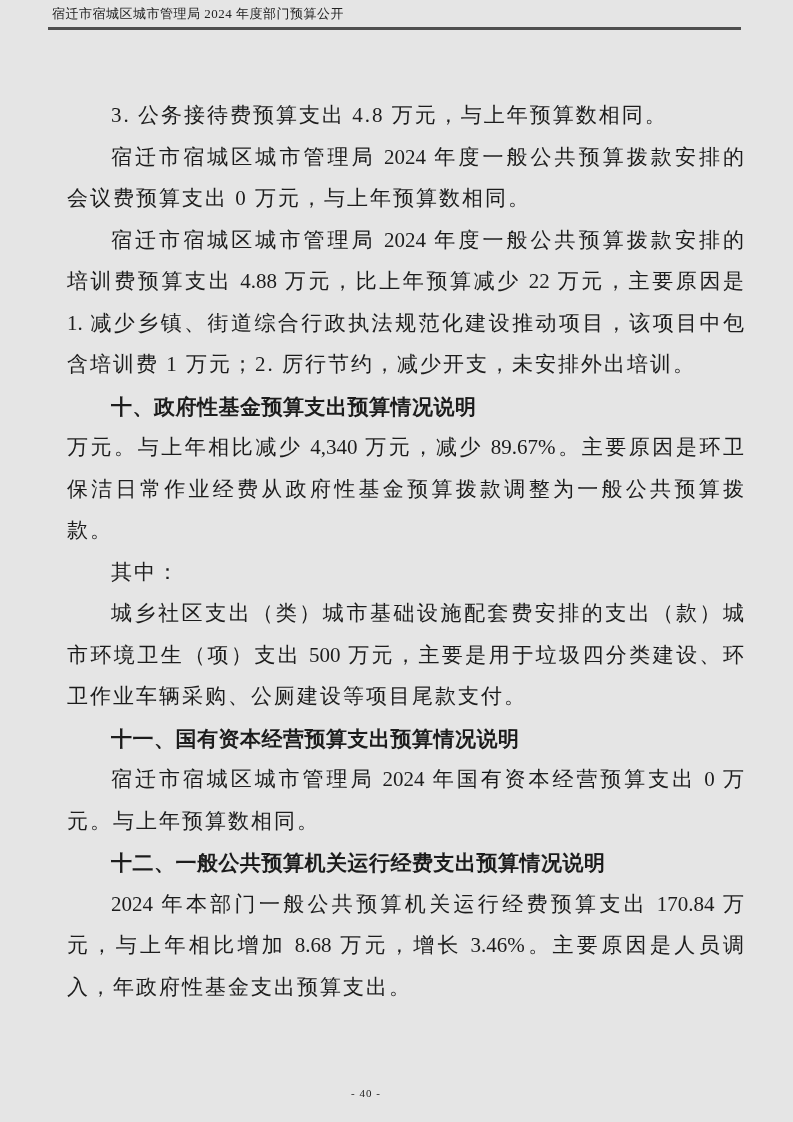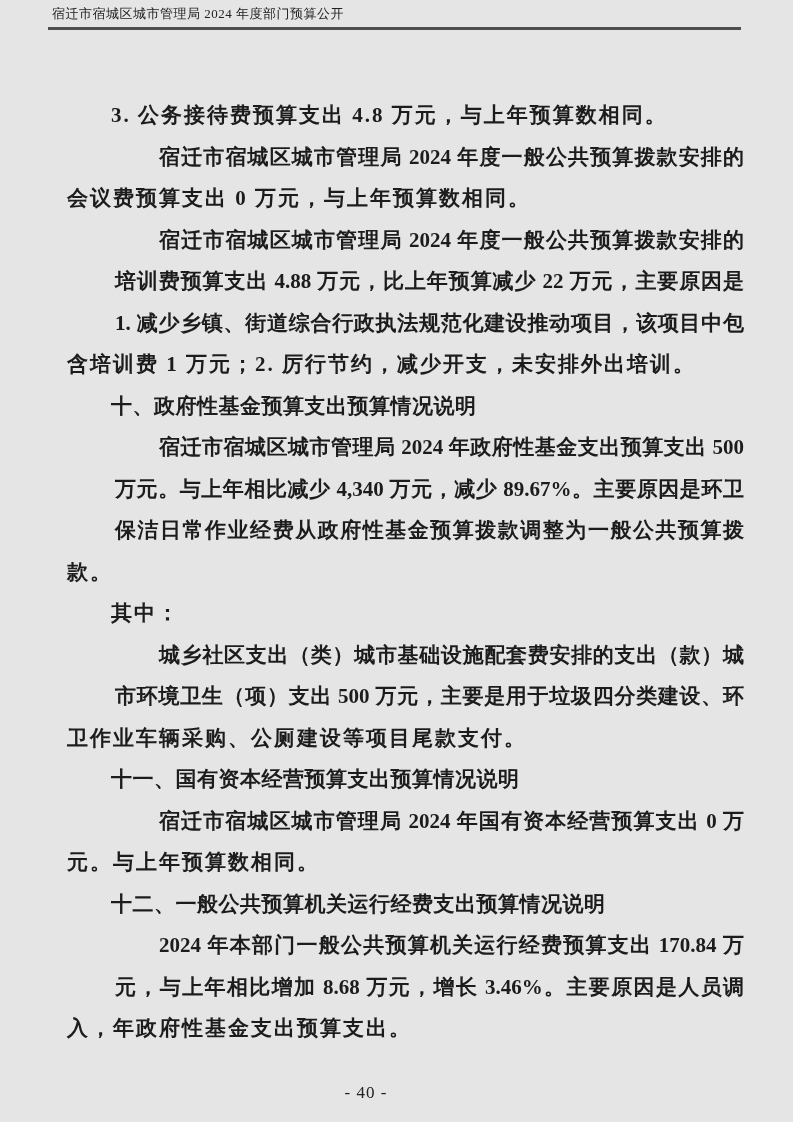--- a/index.html
+++ b/index.html
@@ -16,35 +16,35 @@
   .hdr-rule {
     position:absolute; left:48px; top:27px; width:693px; height:3px;
     background:#4f4f4f;
   }
   
   .doc-body {
     position:absolute; left:67px; top:95px; width:677px;
   }
   .ln {
     font-size:21px; height:41.5px; line-height:41.5px;
-    letter-spacing:2px; white-space:nowrap;font-weight:bold;
+    letter-spacing:2px; white-space:nowrap;
   }
   .ln.stretch {
     letter-spacing:0; white-space:normal;
-    text-align:justify; text-align-last:justify; text-justify:inter-character;margin-left:48px;
+    text-align:justify; text-align-last:justify; text-justify:inter-character;
   }
   .ln.indent { text-indent:44px; }
   .ln.heading {
     font-weight:bold; letter-spacing:0.5px;
-    font-family:Liberation Serif, serif;
+    font-family:Liberation Sans, sans-serif;
   }
   
   .ftr {
     position:absolute; left:0; top:1085px; width:732px;
-    text-align:center; font-size:17px; line-height:16px;
+    text-align:center; font-size:11px; line-height:16px;
     letter-spacing:1px; color:#222;
   }
 </style>
 </head>
 <body>
 
 <div class="page">
 
   <header>
     <div class="hdr-title">宿迁市宿城区城市管理局 2024 年度部门预算公开</div>
@@ -67,21 +67,20 @@
       <div class="ln stretch">培训费预算支出 4.88 万元，比上年预算减少 22 万元，主要原因是</div>
       <div class="ln stretch">1. 减少乡镇、街道综合行政执法规范化建设推动项目，该项目中包</div>
       <div class="ln">含培训费 1 万元；2. 厉行节约，减少开支，未安排外出培训。</div>
     </div>
 
     <div class="para">
       <div class="ln indent heading">十、政府性基金预算支出预算情况说明</div>
     </div>
 
     <div class="para">
-      <div class="ln indent stretch">宿迁市宿城区城市管理局 2024 年政府性基金支出预算支出 500</div>
       <div class="ln stretch">万元。与上年相比减少 4,340 万元，减少 89.67%。主要原因是环卫</div>
       <div class="ln stretch">保洁日常作业经费从政府性基金预算拨款调整为一般公共预算拨</div>
       <div class="ln">款。</div>
     </div>
 
     <div class="para">
       <div class="ln indent">其中：</div>
     </div>
 
     <div class="para">

